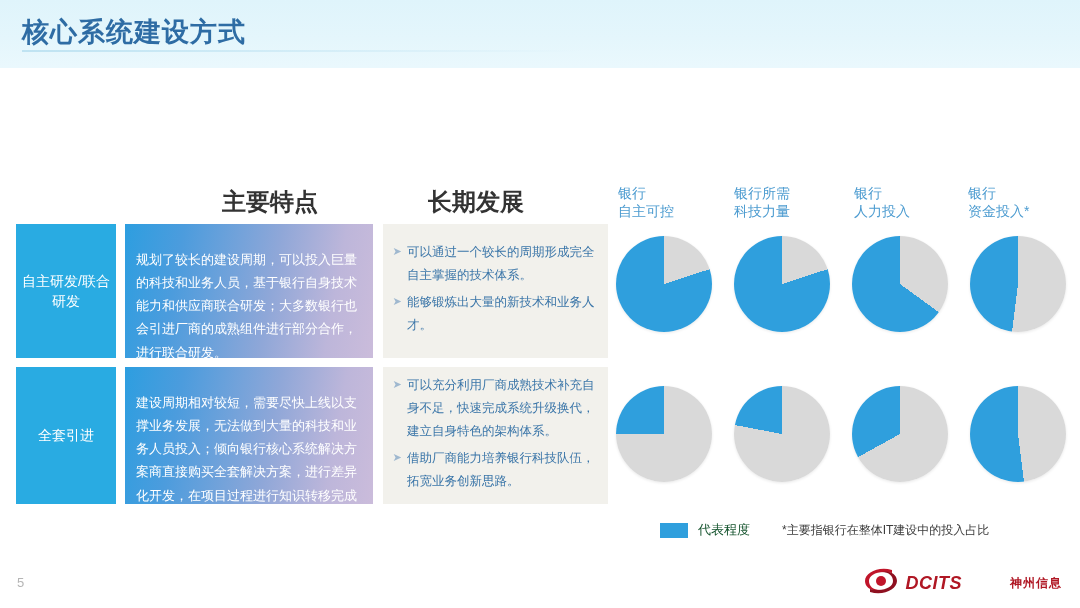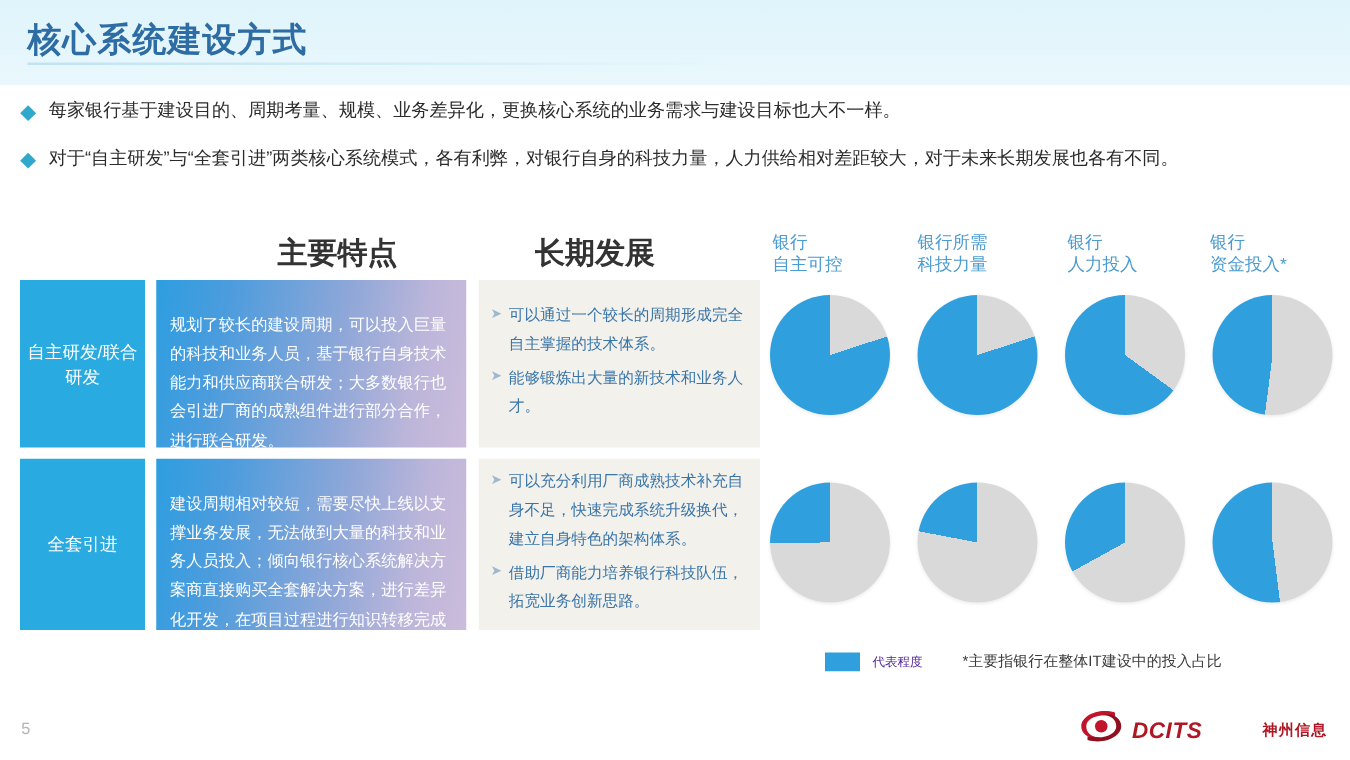--- a/index.html
+++ b/index.html
@@ -136,21 +136,21 @@
   
   .legend {
     position: absolute; left: 660px; top: 521px;
     display: flex; align-items: center;
   }
   .legend-swatch {
     width: 28px; height: 15px;
     background: #2f9fdd;
     margin-right: 10px;
   }
-  .legend-label { font-size: 10px; color: #4c1d95; }
+  .legend-label { font-size: 13px; color: #14532d; }
   .legend-note {
     margin-left: 32px;
     font-size: 12px; color: #3b3b3b;
     white-space: nowrap;
   }
 
   
   .page-number {
     position: absolute; left: 17px; top: 575px;
     font-size: 13px; color: #b5b5b5;
@@ -172,30 +172,20 @@
 </style>
 </head>
 <body>
 
 <div class="slide">
 
   <div class="header-band"></div>
   <div class="slide-title">核心系统建设方式</div>
   <div class="title-underline"></div>
 
-  <div class="bullets">
-    <div class="bullet-row">
-      <span class="diamond"></span>
-      <span class="bullet-text">每家银行基于建设目的、周期考量、规模、业务差异化，更换核心系统的业务需求与建设目标也大不一样。</span>
-    </div>
-    <div class="bullet-row">
-      <span class="diamond"></span>
-      <span class="bullet-text">对于“自主研发”与“全套引进”两类核心系统模式，各有利弊，对银行自身的科技力量，人力供给相对差距较大，对于未来长期发展也各有不同。</span>
-    </div>
-  </div>
 
   <div class="col-head" id="head-features">主要特点</div>
   <div class="col-head" id="head-longterm">长期发展</div>
 
   <div class="matrix">
 
     <div class="mrow row1" style="height:134px;">
       <div class="cell cell-label">自主研发/联合研发</div>
       <div class="cell cell-features">规划了较长的建设周期，可以投入巨量的科技和业务人员，基于银行自身技术能力和供应商联合研发；大多数银行也会引进厂商的成熟组件进行部分合作，进行联合研发。</div>
       <div class="cell cell-longterm">

